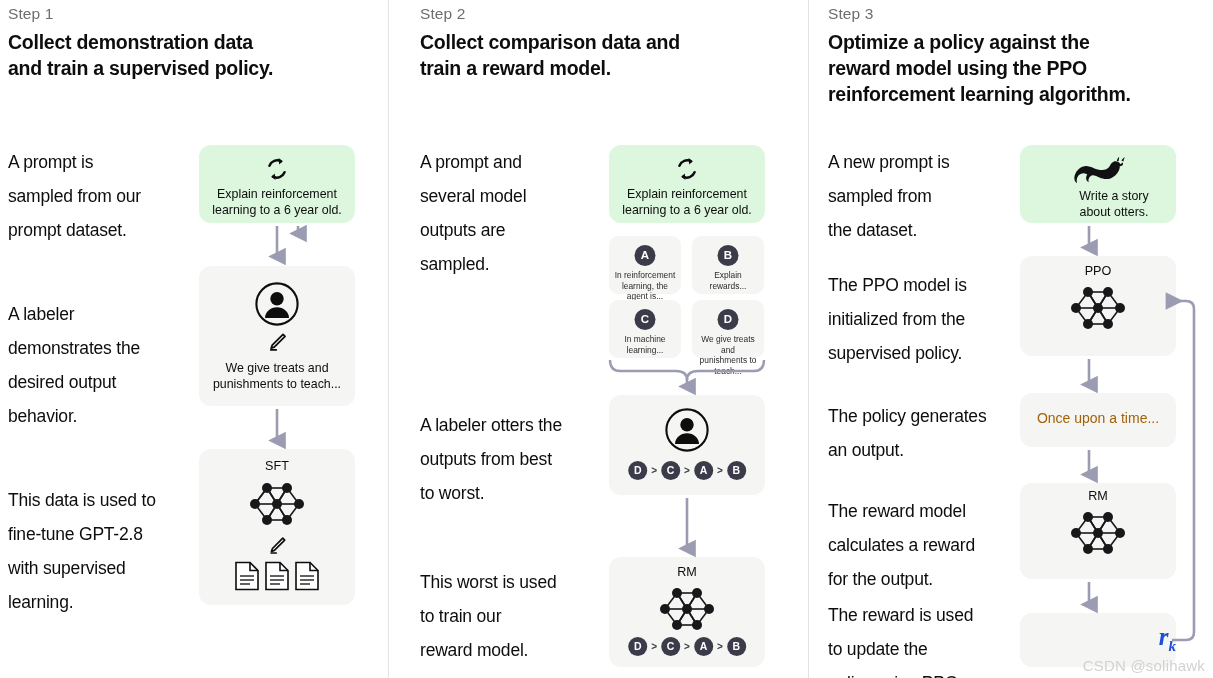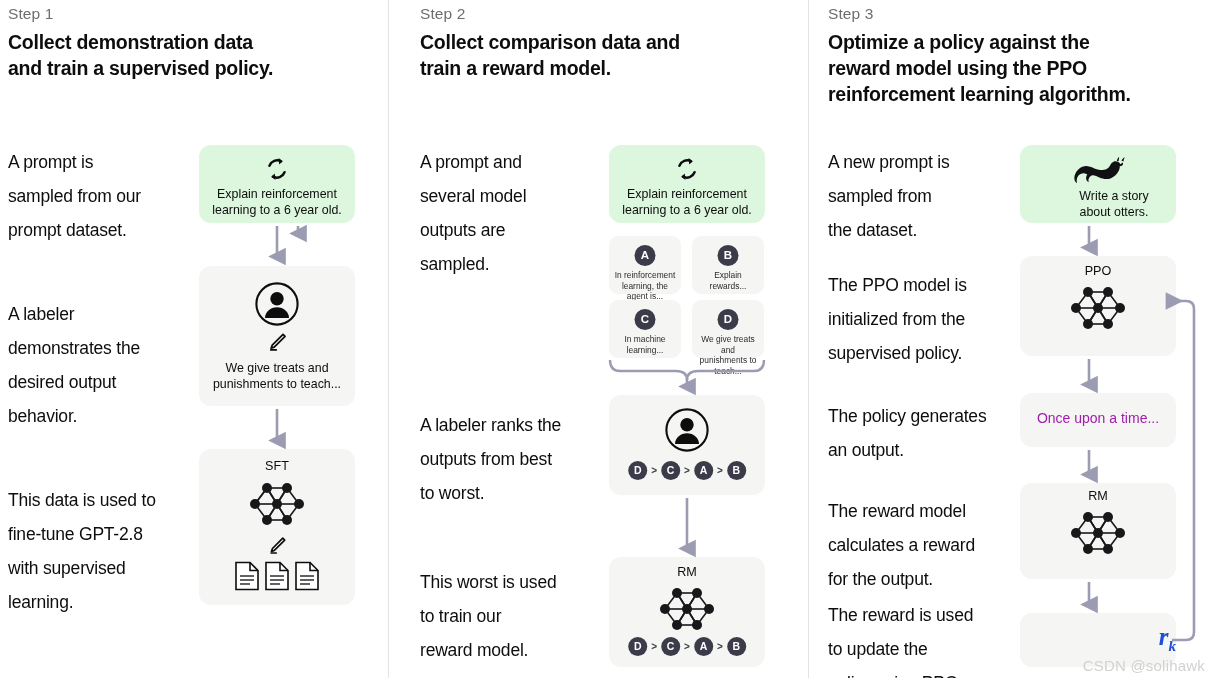--- a/index.html
+++ b/index.html
@@ -68,21 +68,21 @@
     position: absolute;
     left: 0; right: 0;
     text-align: center;
     font-size: 12.6px;
     color: #0d0d0d;
   }
   .card-body-md {
     position: absolute; left: 0; right: 0;
     text-align: center;
     font-size: 14px;
-    color: #a21caf;
+    color: #a16207;
     white-space: pre-line;
   }
 
   
   .opt {
     position: absolute;
     border-radius: 9px;
     background: #f5f5f3;
   }
   .opt-badge {
@@ -280,21 +280,21 @@
 
   <div class="col col-2">
     <div class="step-label" style="left:31px; top:5px;">Step 2</div>
     <div class="step-title" style="left:31px; top:29px; width:380px;">Collect comparison data and
 train a reward model.</div>
 
     <div class="caption" style="left:31px; top:145px; width:180px;">A prompt and
 several model
 outputs are
 sampled.</div>
-    <div class="caption" style="left:31px; top:408px; width:185px;">A labeler ranks the
+    <div class="caption" style="left:31px; top:408px; width:185px;">A labeler otters the
 outputs from best
 to worst.</div>
     <div class="caption" style="left:31px; top:565px; width:185px;">This worst is used
 to train our
 reward model.</div>
 
     <div class="card green" style="left:220px; top:145px; width:156px; height:78px;">
       <div style="position:absolute;left:50%;top:10px;transform:translateX(-50%);">
         <svg width="28" height="28" viewBox="0 0 24 24">
           <path d="M5.5 9.2 A7.2 7.2 0 0 1 15.5 5.4" fill="none" stroke="#0d0d0d" stroke-width="2.1" stroke-linecap="round"></path>

